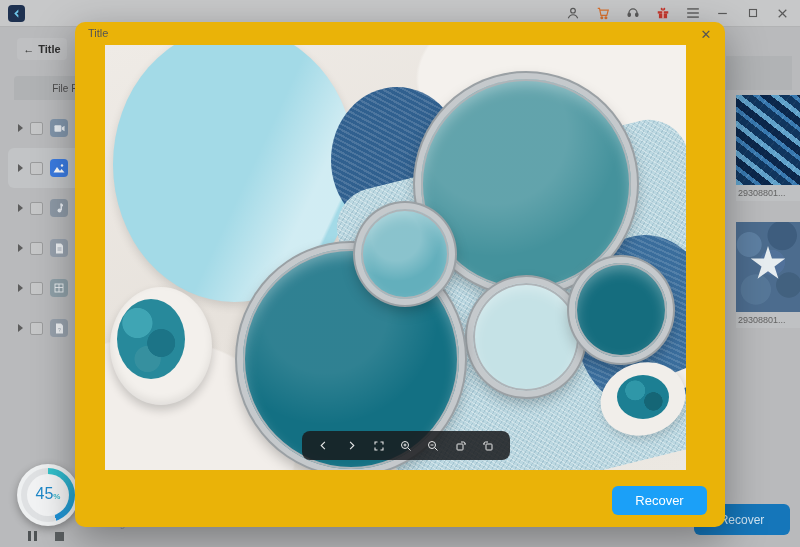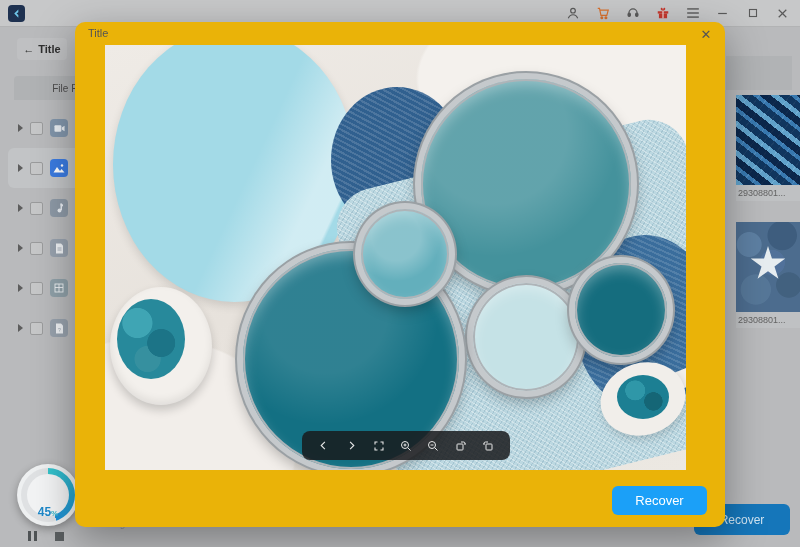--- a/index.html
+++ b/index.html
@@ -41,21 +41,21 @@
       radial-gradient(circle at 30% 75%, #567798 0 18%, transparent 19%),
       radial-gradient(circle at 80% 70%, #42617f 0 15%, transparent 16%),
       radial-gradient(circle at 55% 45%, #51719a 0 20%, transparent 21%); }
   .starfish { position:absolute; top:24px; left:14px; width:36px; height:36px; background:#e7edf0;
       clip-path:polygon(50% 0%,61% 35%,98% 35%,68% 57%,79% 91%,50% 70%,21% 91%,32% 57%,2% 35%,39% 35%); }
 
   
   .progress { position:absolute; left:17px; top:464px; width:62px; height:62px; border-radius:50%; background:#eef0f1; box-shadow:0 3px 8px rgba(0,0,0,.3); display:flex; align-items:center; justify-content:center; }
   .ring { width:54px; height:54px; border-radius:50%; background:conic-gradient(#35c3c9 0deg, #1e8fd5 162deg, #dfe1e3 162deg 360deg); display:flex; align-items:center; justify-content:center; }
   .ring-inner { width:42px; height:42px; border-radius:50%; background:#f2f3f4; display:flex; align-items:baseline; justify-content:center; padding-top:12px; }
-  .pct { font-size:12px; font-weight:bold; color:#1e88c9; line-height:1;margin-top:20px; }
+  .pct { font-size:16px; font-weight:normal; color:#1e88c9; line-height:1; }
   .pct-u { font-size:8px; color:#35b5c9; font-weight:bold; }
   .scan-controls { position:absolute; left:28px; top:531px; display:flex; gap:18px; align-items:center; }
   .pause-ic { display:flex; gap:3px; } .pause-ic i { display:block; width:3px; height:10px; background:#4f5355; }
   .stop-ic { width:9px; height:9px; background:#5a5e60; }
   .status-text { position:absolute; left:88px; top:518px; font-size:10px; color:#909294; }
 
   .bg-recover { position:absolute; right:10px; top:504px; width:96px; height:31px; background:#1576ba; border-radius:6px; color:#cfe4f2; font-size:12px; display:flex; align-items:center; justify-content:center; }
 
   
   .modal { position:absolute; left:75px; top:22px; width:650px; height:505px; background:#eab308; border-radius:10px; box-shadow:0 12px 40px rgba(0,0,0,.35); z-index:10; }

